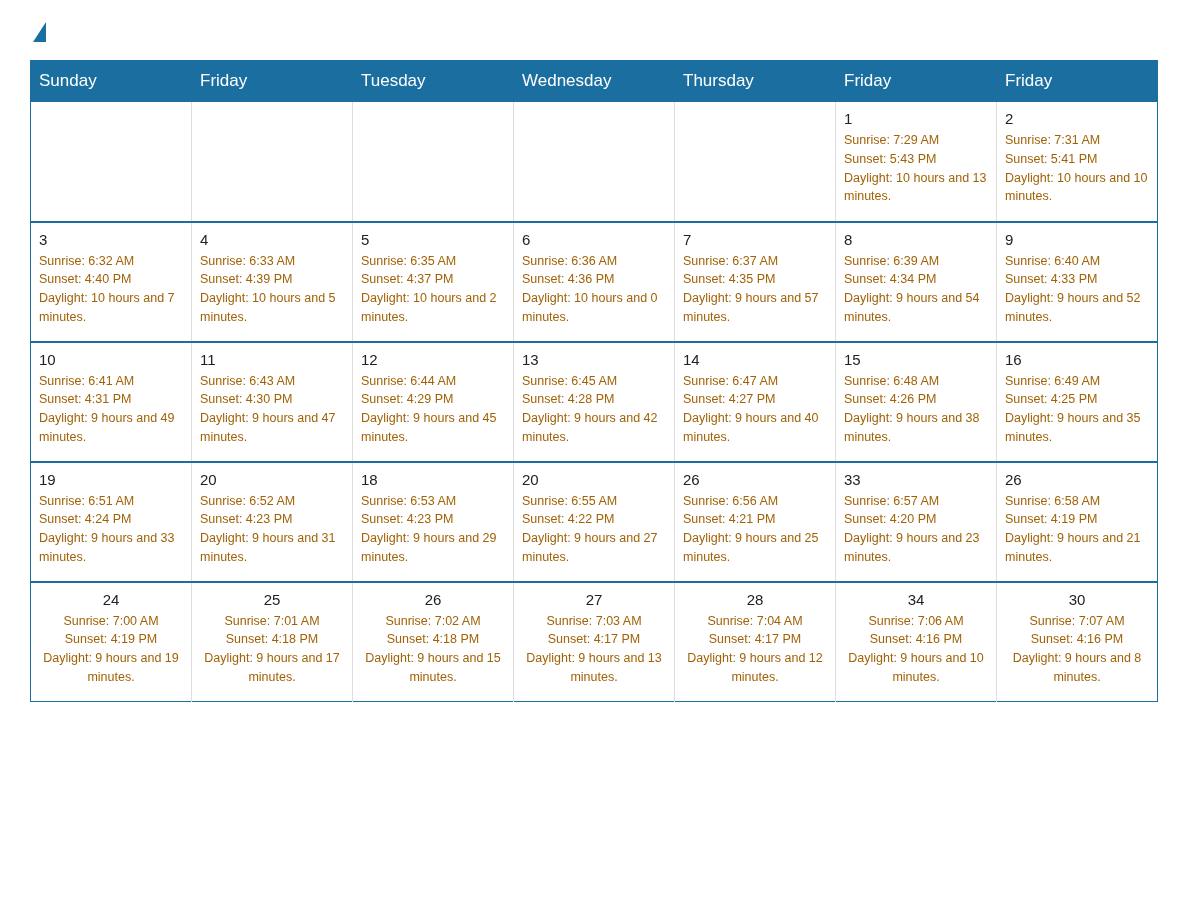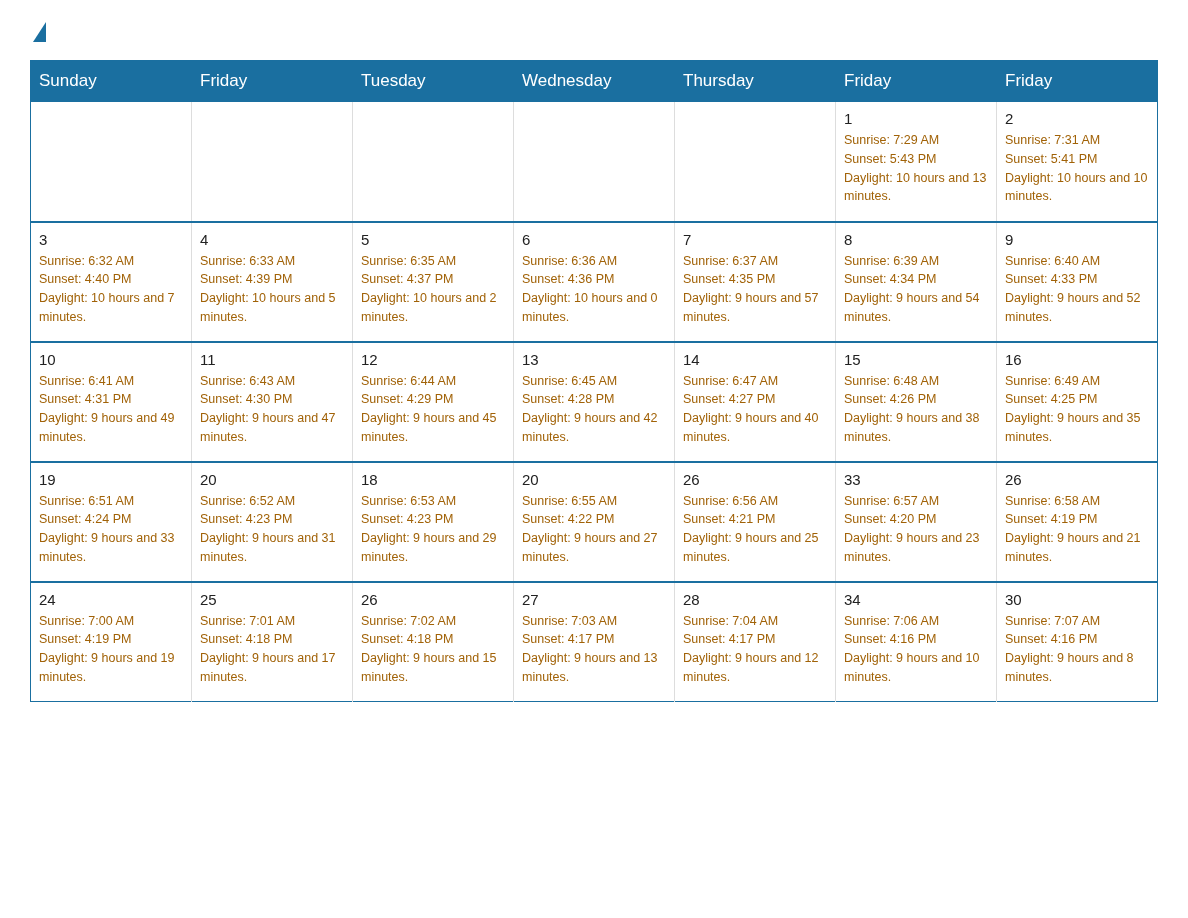--- a/index.html
+++ b/index.html
@@ -94,21 +94,21 @@
       font-weight: normal;
       margin-bottom: 4px;
       display: block;
     }
     .day-info {
       font-size: 12.5px;
       line-height: 1.5;
       color: #a16207;
     }
     .empty-cell { background: #fff; }
-    tbody tr:last-child { border-bottom: 1px solid #1a6fa0; }
+    tbody tr:last-child { border-bottom: 1px solid #1a6fa0; text-align: center; }
   </style>
 </head>
 <body>
 
 <div class="header">
   <div class="logo-block">
     <div class="logo-row1">
       <span class="logo-text-general"></span>
       <div style="display:flex;flex-direction:column;align-items:center;margin-left:3px;margin-top:2px;">
         <div style="width:0;height:0;border-left:13px solid transparent;border-right:0px solid transparent;border-bottom:20px solid #1a6fa0;"></div>

